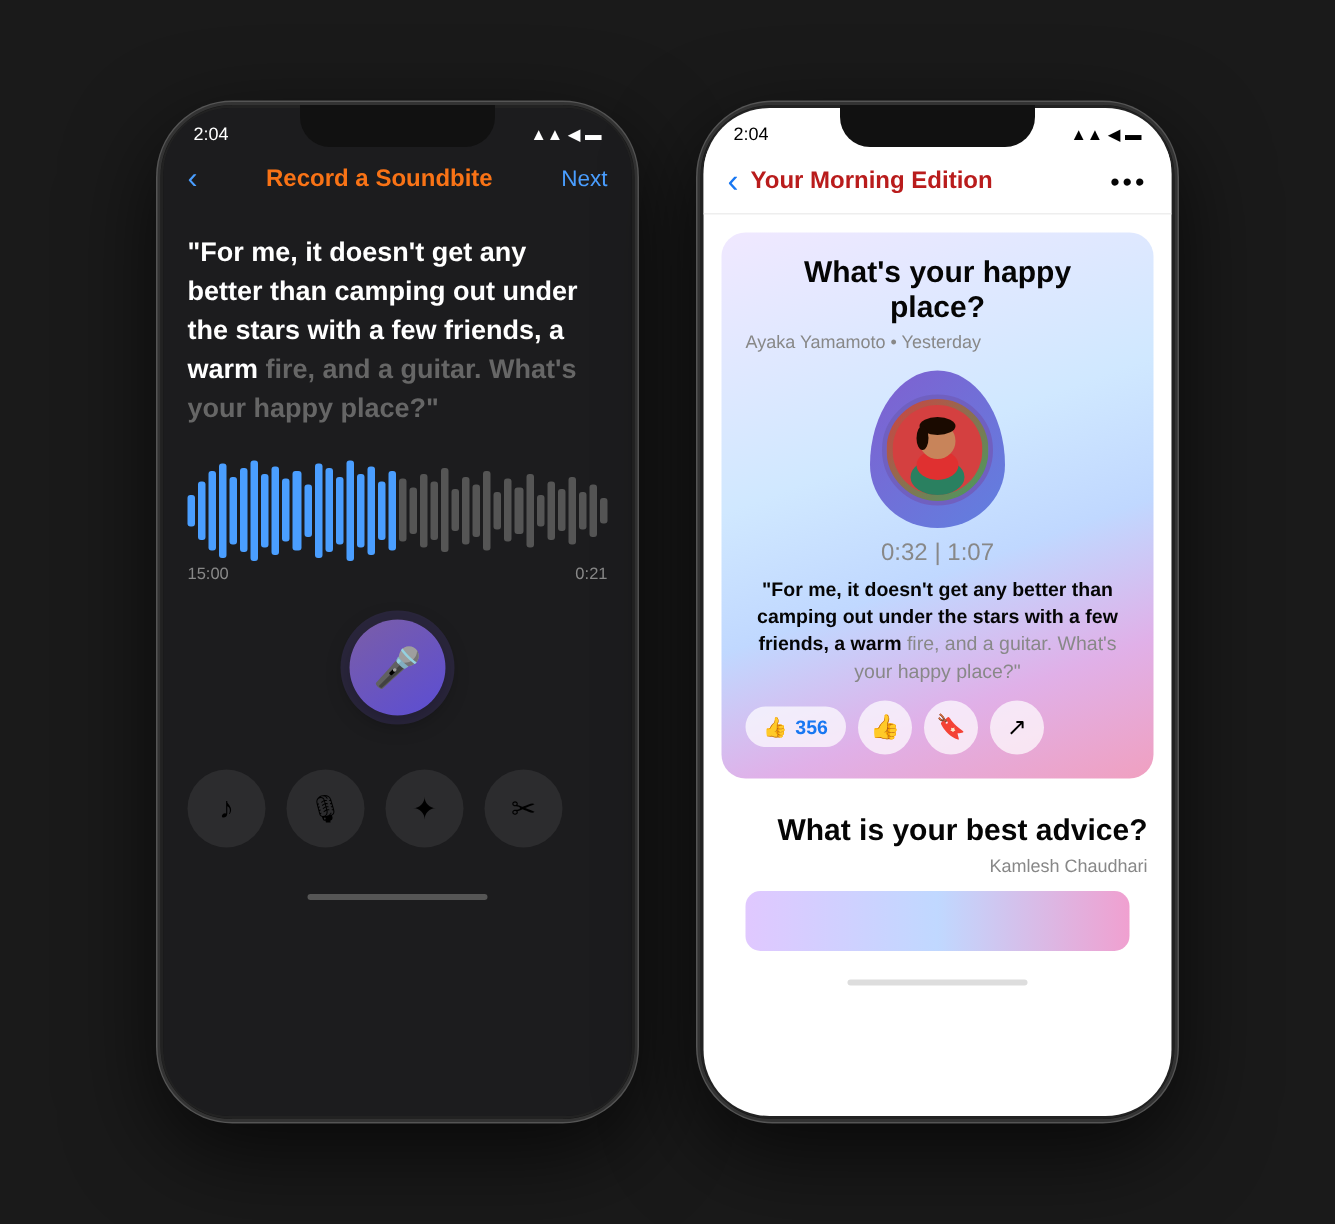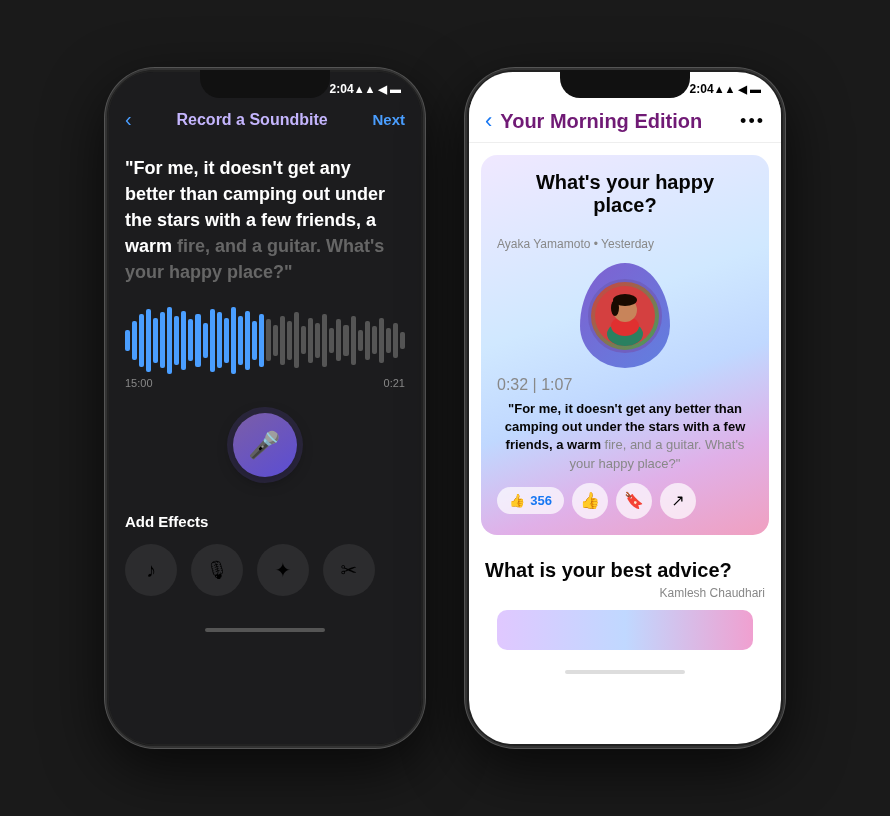--- a/index.html
+++ b/index.html
@@ -67,25 +67,25 @@
     }
 
     
     .phone-light .phone-screen {
       background: #fff;
     }
 
     
     .status-bar {
       display: flex;
-      justify-content: flex-end;
+      justify-content: space-between;
       align-items: center;
       padding: 10px 20px 4px;
       font-size: 12px;
-      font-weight: 700;
+      font-weight: 400;
     }
 
     .status-bar-dark {
       color: #fff;
     }
     .status-bar-light {
       color: #000;
     }
 
     .status-icons {
@@ -110,34 +110,34 @@
       align-items: center;
       padding: 8px 16px;
       color: #1877f2;
       background: #fff;
       border-bottom: 1px solid #eee;
     }
 
     .nav-title-dark {
       font-size: 16px;
       font-weight: 600;
-      color: #c4b5fd;
+      color: #f97316;
     }
 
     .nav-title-light {
-      font-size: 20px;
+      font-size: 16px;
       font-weight: 700;
-      color: #701a75;
+      color: #b91c1c;
       flex: 1;
       margin-left: 8px;
     }
 
     .nav-btn-dark {
       font-size: 15px;
-      font-weight: 700;
+      font-weight: 400;
       color: #4a9eff;
     }
 
     .back-arrow {
       font-size: 20px;
       font-weight: 300;
     }
 
     
     .dark-content {
@@ -271,21 +271,21 @@
       position: relative;
       overflow: hidden;
     }
 
     .post-header-title {
       font-size: 20px;
       font-weight: 800;
       color: #050505;
       text-align: center;
       padding: 0 16px;
-      margin-bottom: 20px;
+      margin-bottom: 4px;
     }
 
     .post-meta {
       font-size: 12px;
       color: #888;
       text-align: left;
       margin-bottom: 12px;
     }
 
     
@@ -314,20 +314,21 @@
       border: 3px solid #7060c0;
       background: linear-gradient(135deg, #d44040, #40a060);
       overflow: hidden;
       display: flex;
       align-items: center;
       justify-content: center;
       font-size: 32px;
     }
 
     .playback-time {
+      text-align: center;
       font-size: 16px;
       font-weight: 700;
       color: #4a7ef5;
       margin: 6px 0;
     }
 
     .playback-time span {
       color: #888;
       font-weight: 400;
     }
@@ -379,21 +380,21 @@
 
     
     .second-post {
       padding: 12px 16px 4px;
     }
 
     .second-post-title {
       font-size: 20px;
       font-weight: 800;
       color: #050505;
-      text-align: left;
+      text-align: right;
       margin-bottom: 4px;
     }
 
     .second-post-meta {
       font-size: 12px;
       color: #888;
       text-align: right;
     }
 
     .second-post-preview {
@@ -479,21 +480,20 @@
       </div>
 
       <div class="record-btn-container">
         <div class="record-btn">
           <span class="mic-icon">🎤</span>
         </div>
       </div>
     </div>
 
     <div class="effects-section">
-      <div class="effects-title">Add Effects</div>
       <div class="effects-row">
         <div class="effect-btn">
           <span>♪</span>
         </div>
         <div class="effect-btn">
           <span style="font-size:18px">🎙</span>
         </div>
         <div class="effect-btn">
           <span>✦</span>
         </div>

